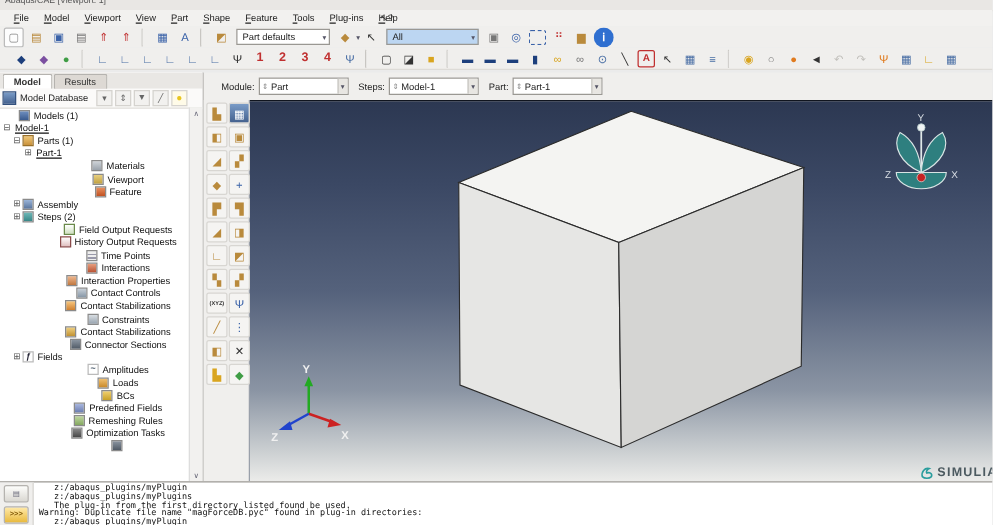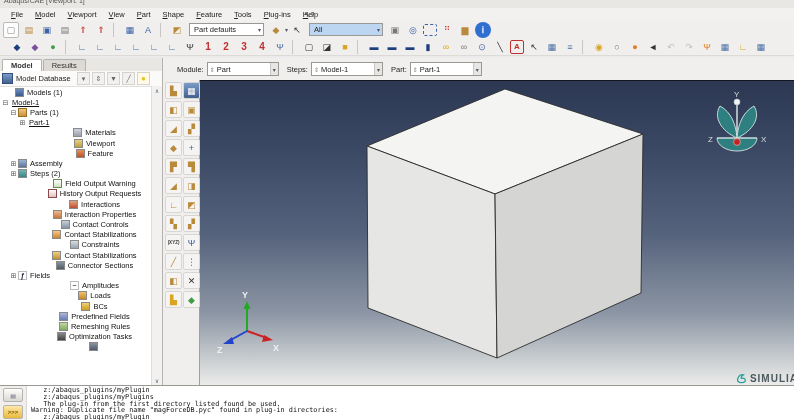--- a/index.html
+++ b/index.html
@@ -426,29 +426,34 @@
 
       <div class="trow ind1e">
         <span class="texp">⊞</span>
         <span class="ticon steps"></span>
         <span class="tlabel">Steps (2)</span>
       </div>
 
       <div class="trow ind1">
         <span class="texp"></span>
         <span class="ticon field-output"></span>
-        <span class="tlabel">Field Output Warning</span>
+        <span class="tlabel">Field Output Requests</span>
       </div>
 
       <div class="trow ind1">
         <span class="texp"></span>
         <span class="ticon history-output"></span>
         <span class="tlabel">History Output Requests</span>
       </div>
 
+      <div class="trow ind1">
+        <span class="texp"></span>
+        <span class="ticon time-points"></span>
+        <span class="tlabel">Time Points</span>
+      </div>
 
 
       <div class="trow ind1">
         <span class="texp"></span>
         <span class="ticon interactions"></span>
         <span class="tlabel">Interactions</span>
       </div>
 
       <div class="trow ind1">
         <span class="texp"></span>

